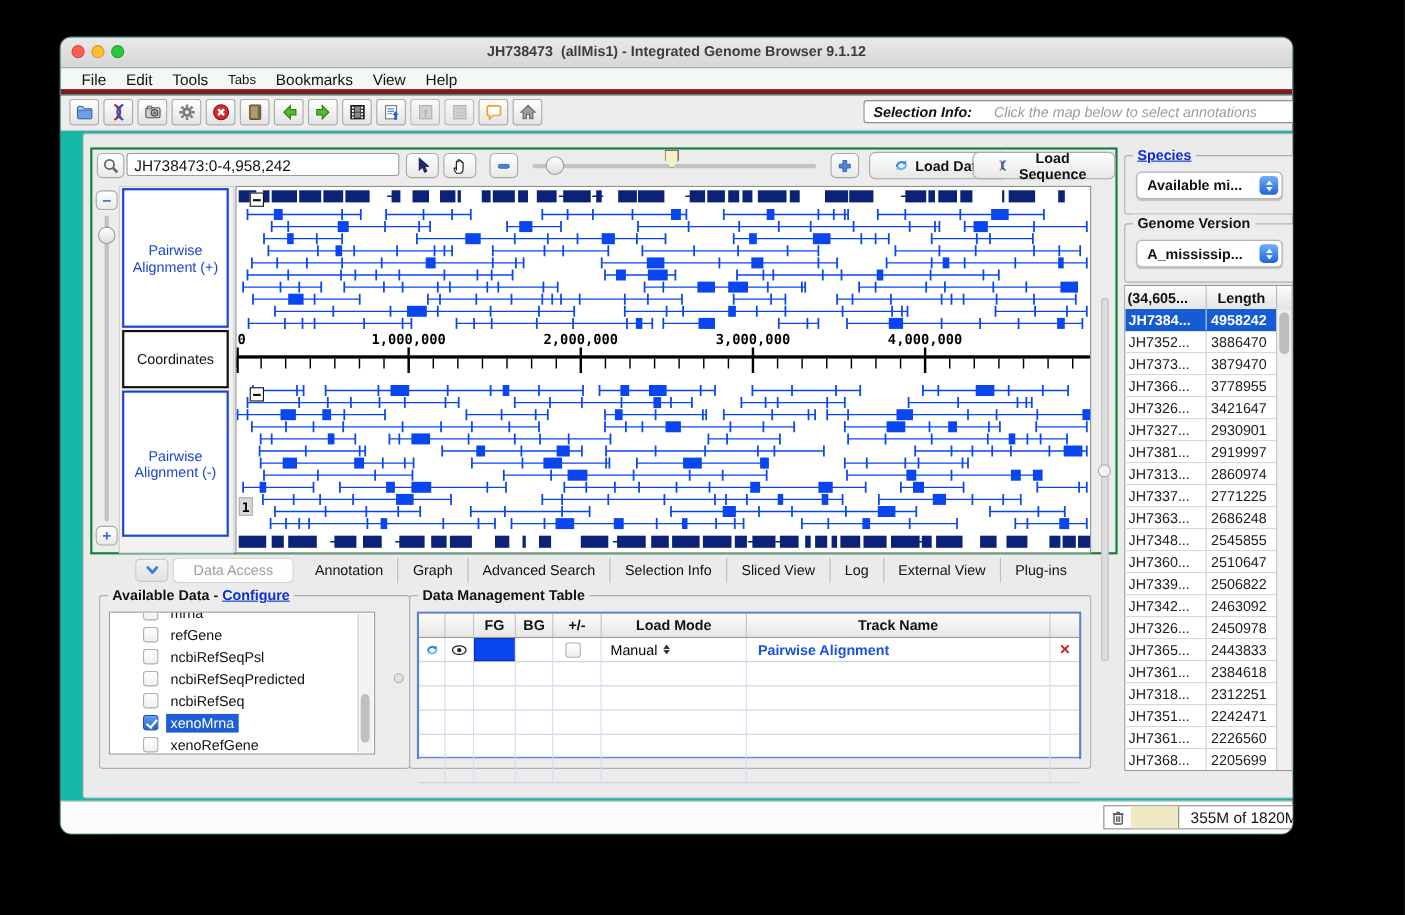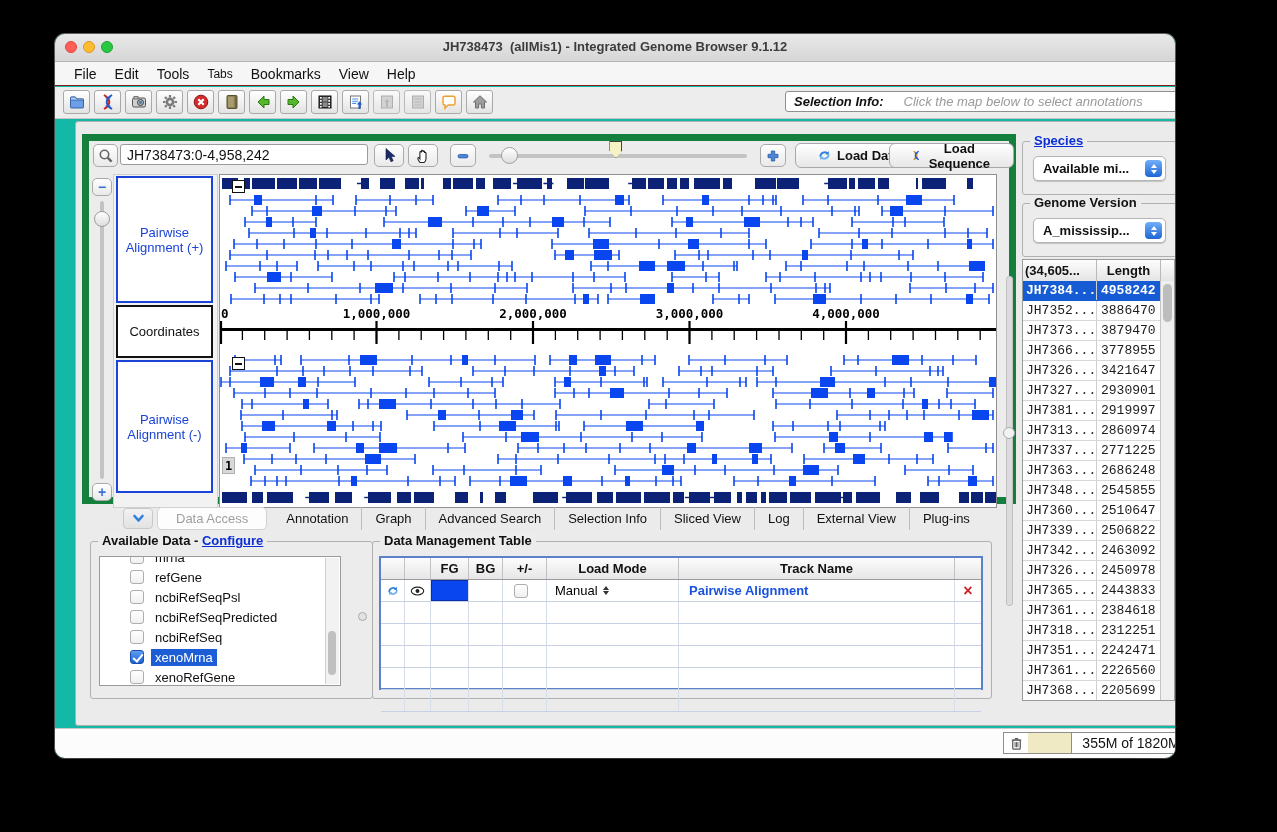--- a/index.html
+++ b/index.html
@@ -10,21 +10,21 @@
   .titlebar{position:absolute;left:0;top:0;width:100%;height:27px;
     background:linear-gradient(#e9e9e9,#d6d6d6);border-bottom:1px solid #b4b4b4;}
   .tl{position:absolute;top:7px;width:12px;height:12px;border-radius:50%;}
   .tl.red{left:10px;background:#ff5f57;border:1px solid #e0443e;box-sizing:border-box;}
   .tl.yellow{left:28px;background:#febc2e;border:1px solid #d89b22;box-sizing:border-box;}
   .tl.green{left:46px;background:#28c840;border:1px solid #1ea433;box-sizing:border-box;}
   .title{position:absolute;left:0;right:0;top:5px;text-align:center;font-size:13px;font-weight:bold;
     color:#3c3c3c;white-space:pre;}
   
   .menubar{position:absolute;left:0;top:28px;width:100%;height:24px;background:#f6f6f6;
-    border-bottom:1px solid #7f1d1d;display:flex;align-items:center;padding-left:10px;box-sizing:border-box;}
+    border-bottom:5px solid #7f1d1d;display:flex;align-items:center;padding-left:10px;box-sizing:border-box;}
   .menu-item{font-size:14px;color:#111;padding:2px 9px;cursor:default;}
   .menu-item.small{font-size:12px;}
   
   .toolbar{position:absolute;left:0;top:53px;width:100%;height:31px;background:#ededed;
     border-bottom:1px solid #c6c6c6;}
   .toolbtns{position:absolute;left:8px;top:3px;display:flex;gap:4px;}
   .tool-btn{width:27px;height:24px;border:1px solid #a9a9a9;border-radius:3px;
     background:linear-gradient(#ffffff,#e3e3e3);display:flex;align-items:center;justify-content:center;padding:0;}
   .tool-btn.disabled{opacity:.75;}
   .ticon{display:flex;width:16px;height:16px;}
@@ -35,21 +35,21 @@
   .info-btn{position:absolute;left:1133px;top:4px;width:23px;height:21px;border:1px solid #1b4a96;
     border-radius:3px;background:linear-gradient(#3a77d4,#1d56b0);display:flex;align-items:center;justify-content:center;padding:0;}
   .info-btn .dot{width:15px;height:15px;border-radius:50%;background:#2f6fd1;color:#fff;
     font-family:"Liberation Serif",serif;font-style:italic;font-weight:bold;font-size:12px;
     display:flex;align-items:center;justify-content:center;}
   
   .main-panel{position:absolute;left:20px;top:87px;width:1142px;height:605px;background:#ebebeb;
     border:1px solid #b0b0b0;border-radius:3px;box-sizing:border-box;}
   
   .map-panel{position:absolute;left:27px;top:100px;width:934px;height:370px;background:#ececec;
-    border:7px solid #15803d;box-sizing:border-box;}
+    border:2px solid #15803d;box-sizing:border-box;}
   .mini-btn{position:absolute;height:23px;border:1px solid #a9a9a9;border-radius:5px;
     background:linear-gradient(#fff,#e9e9e9);display:flex;align-items:center;justify-content:center;padding:0;}
   .range-input{position:absolute;left:31px;top:3px;width:248px;height:21px;border:1px solid #9b9b9b;
     border-radius:3px;font-size:14px;padding:0 6px;font-family:"Liberation Sans",sans-serif;color:#111;box-sizing:border-box;}
   .hslider-track{position:absolute;left:400px;top:13px;width:258px;height:4px;background:#c3c3c3;border-radius:2px;}
   .hslider-thumb{position:absolute;top:-7px;width:17px;height:17px;border-radius:50%;
     background:linear-gradient(#fff,#dedede);border:1px solid #9e9e9e;box-sizing:border-box;}
   .map-marker{position:absolute;top:0;width:13px;height:17px;background:#f7f2c4;border:1px solid #444;
     box-sizing:border-box;clip-path:polygon(0 0,100% 0,100% 55%,50% 100%,0 55%);}
   .pillbtn{position:absolute;top:2px;height:25px;border:1px solid #a9a9a9;border-radius:6px;
@@ -89,21 +89,21 @@
     display:flex;flex-direction:column;align-items:center;justify-content:center;gap:2px;flex:none;}
   .tri-up{width:0;height:0;border-left:3.5px solid transparent;border-right:3.5px solid transparent;border-bottom:4px solid #fff;}
   .tri-dn{width:0;height:0;border-left:3.5px solid transparent;border-right:3.5px solid transparent;border-top:4px solid #fff;}
   .seq-table{position:absolute;left:967px;top:225px;width:153px;height:442px;background:#fff;border:1px solid #9a9a9a;box-sizing:border-box;}
   .seq-head{display:flex;height:21px;background:linear-gradient(#fdfdfd,#e4e4e4);border-bottom:1px solid #9a9a9a;
     font-size:13px;font-weight:bold;color:#111;}
   .seq-head div{display:flex;align-items:center;justify-content:center;box-sizing:border-box;}
   .sh-name{width:74px;border-right:1px solid #b9b9b9;padding-left:2px;justify-content:flex-start !important;}
   .sh-len{width:63px;}
   .sh-sb{flex:1;border-left:1px solid #b9b9b9;}
-  .seq-body{position:absolute;top:21px;left:0;right:14px;bottom:0;overflow:hidden;font-family:Liberation Mono, monospace;}
+  .seq-body{position:absolute;top:21px;left:0;right:14px;bottom:0;overflow:hidden;}
   .seq-row{display:flex;height:20px;font-size:13px;color:#1c1c1c;border-bottom:1px solid #d7d7d7;box-sizing:border-box;}
   .seq-row div{display:flex;align-items:center;box-sizing:border-box;}
   .sc-name{width:74px;border-right:1px solid #cfcfcf;padding-left:3px;}
   .sc-len{width:62px;padding-left:4px;}
   .seq-row.sel{background:#155bd4;color:#fff;font-weight:bold;border-bottom:1px solid #155bd4;}
   .seq-sb{position:absolute;top:21px;right:0;width:14px;bottom:0;background:#efefef;border-left:1px solid #c4c4c4;box-sizing:border-box;}
   .seq-sb .thumb{position:absolute;left:2px;top:3px;width:9px;height:38px;border-radius:5px;background:#bdbdbd;}
   
   .side-strip{position:absolute;left:1123px;top:92px;width:25px;height:580px;background:#dadada;border:1px solid #c2c2c2;box-sizing:border-box;}
   .side-chevron{position:absolute;left:1125px;top:203px;width:21px;height:22px;border:1px solid #b5b5b5;border-radius:4px;

